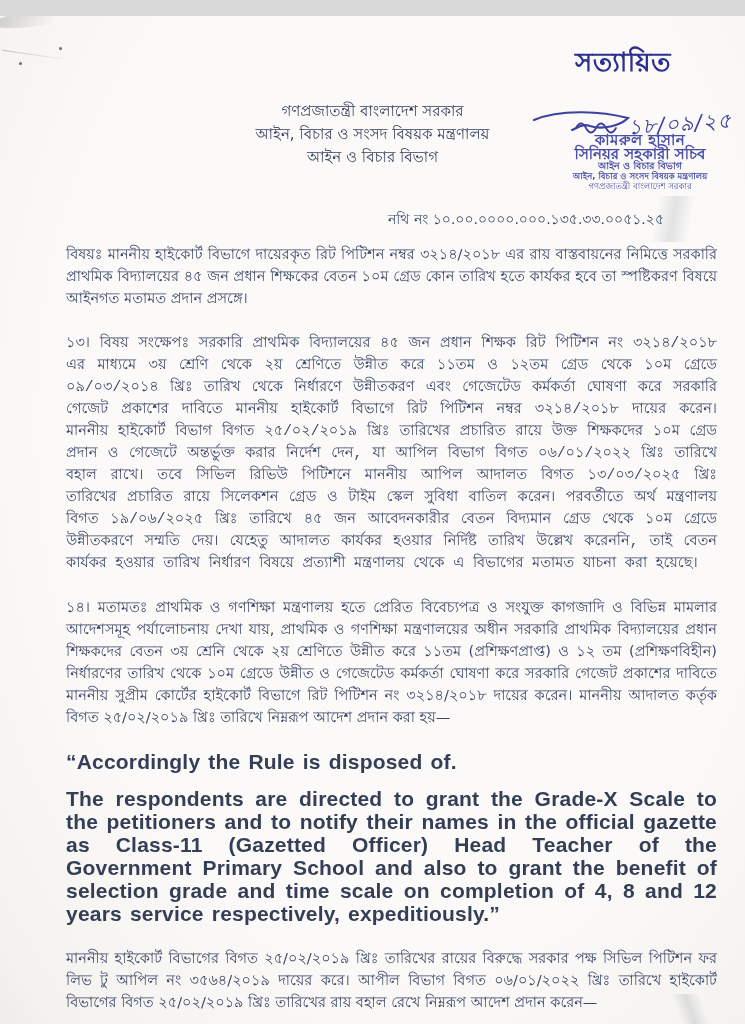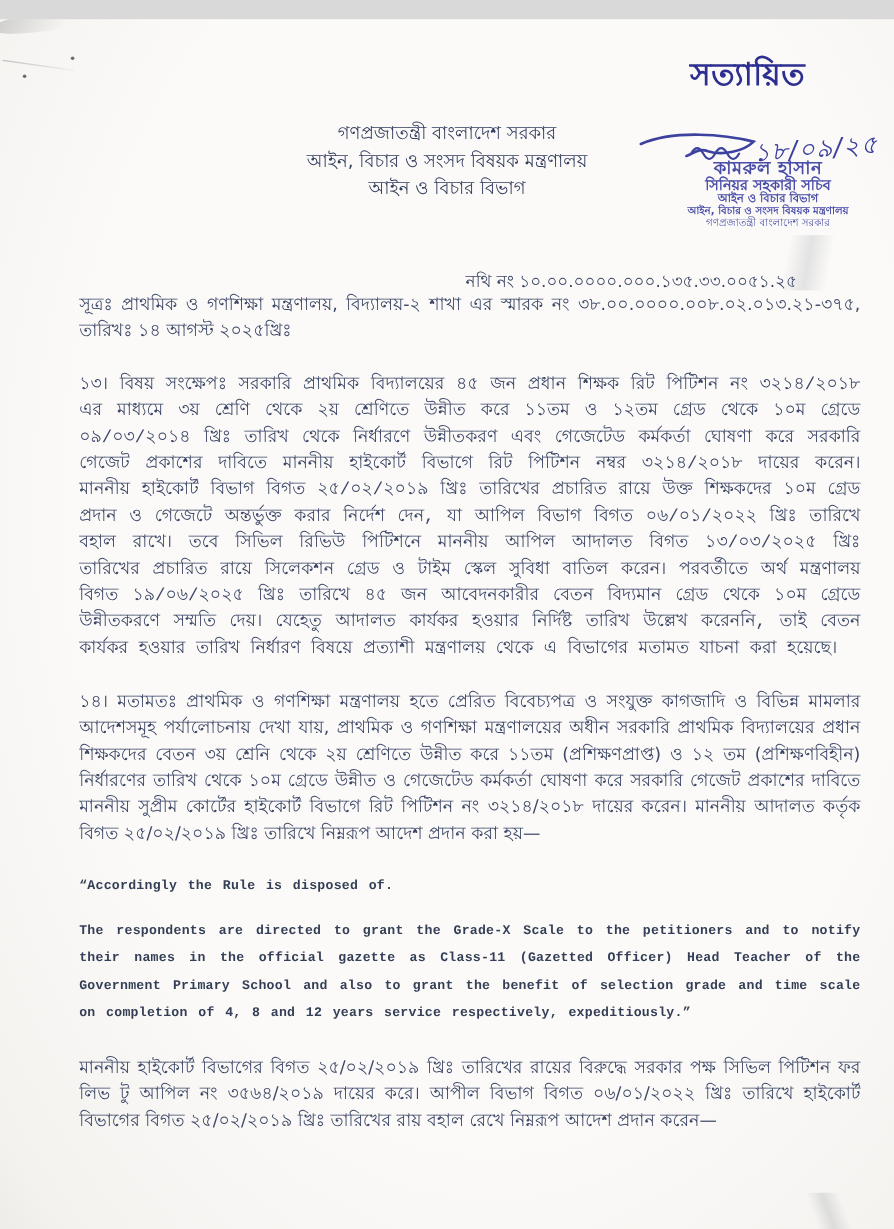--- a/index.html
+++ b/index.html
@@ -39,37 +39,37 @@
     color:#333e5e; }
   .gov-header div { font-size:15px; line-height:23px; }
 
   
   .signature { position:absolute; left:532px; top:88px; }
   .sig-date { position:absolute; left:628px; top:92px; font-size:21px; font-style:italic;
     color:#3d41a0; transform:rotate(-4deg); letter-spacing:1px; }
   .stamp { position:absolute; left:540px; top:116px; width:200px; text-align:center;
     color:#4a4da8; }
   .stamp-name { font-size:15px; font-weight:bold; letter-spacing:.5px; line-height:17px; }
-  .stamp-title { font-size:12px; font-weight:bold; line-height:11px; }
+  .stamp-title { font-size:15px; font-weight:bold; line-height:11px; }
   .stamp-dept { font-size:9.5px; font-weight:bold; line-height:11px; }
   .stamp-ministry { font-size:8.5px; font-weight:bold; line-height:10px; }
   .stamp-gov { font-size:8.5px; line-height:10px; }
 
   
-  .file-no { position:absolute; top:207px; left:388px; font-size:14px; color:#3a4564; }
+  .file-no { position:absolute; top:192px; left:388px; font-size:14px; color:#3a4564; }
 
   
   .doc-body { position:absolute; top:227px; left:66px; right:28px; }
   .bn-para { font-size:14.5px; line-height:22px; text-align:justify;
     color:#3d4868; margin:0 0 23px 0; }
   .para-12 { margin-bottom:20px; }
   .para-13 { margin-bottom:22px;font-family:Liberation Mono, monospace; }
   .para-14 { margin-bottom:22px; }
-  .en-quote { font-family:Liberation Mono, monospace; font-weight:bold;
-    color:#343f57; font-size:11px; line-height:23px; text-align:justify;
+  .en-quote { font-family:Liberation Sans, sans-serif; font-weight:bold;
+    color:#343f57; font-size:21px; line-height:23px; text-align:justify;
     word-spacing:2px; letter-spacing:.2px; margin:0 0 22px 0; }
   .en-open { margin-bottom:14px; text-align:left; }
   .closing { margin-bottom:0; }
 </style>
 </head>
 <body>
 
 <div class="page">
 
   <div class="corner-smudge"></div>
@@ -97,21 +97,21 @@
     <div class="stamp-name">কামরুল হাসান</div>
     <div class="stamp-title">সিনিয়র সহকারী সচিব</div>
     <div class="stamp-dept">আইন ও বিচার বিভাগ</div>
     <div class="stamp-ministry">আইন, বিচার ও সংসদ বিষয়ক মন্ত্রণালয়</div>
     <div class="stamp-gov">গণপ্রজাতন্ত্রী বাংলাদেশ সরকার</div>
   </div>
 
   <div class="file-no">নথি নং ১০.০০.০০০০.০০০.১৩৫.৩৩.০০৫১.২৫</div>
 
   <div class="doc-body">
-    <p class="bn-para">সূত্রঃ প্রাথমিক ও গণশিক্ষা মন্ত্রণালয়, বিদ্যালয়-২ শাখা এর স্মারক নং ৩৮.০০.০০০০.০০৮.০২.০১৩.২১-৩৭৫, তারিখঃ ১৪ আগস্ট ২০২৫খ্রিঃ</p>
+    <p class="bn-para">বিষয়ঃ মাননীয় হাইকোর্ট বিভাগে দায়েরকৃত রিট পিটিশন নম্বর ৩২১৪/২০১৮ এর রায় বাস্তবায়নের নিমিত্তে সরকারি প্রাথমিক বিদ্যালয়ের ৪৫ জন প্রধান শিক্ষকের বেতন ১০ম গ্রেড কোন তারিখ হতে কার্যকর হবে তা স্পষ্টিকরণ বিষয়ে আইনগত মতামত প্রদান প্রসঙ্গে।</p>
     <p class="bn-para para-13">১৩। বিষয় সংক্ষেপঃ সরকারি প্রাথমিক বিদ্যালয়ের ৪৫ জন প্রধান শিক্ষক রিট পিটিশন নং ৩২১৪/২০১৮ এর মাধ্যমে ৩য় শ্রেণি থেকে ২য় শ্রেণিতে উন্নীত করে ১১তম ও ১২তম গ্রেড থেকে ১০ম গ্রেডে ০৯/০৩/২০১৪ খ্রিঃ তারিখ থেকে নির্ধারণে উন্নীতকরণ এবং গেজেটেড কর্মকর্তা ঘোষণা করে সরকারি গেজেট প্রকাশের দাবিতে মাননীয় হাইকোর্ট বিভাগে রিট পিটিশন নম্বর ৩২১৪/২০১৮ দায়ের করেন। মাননীয় হাইকোর্ট বিভাগ বিগত ২৫/০২/২০১৯ খ্রিঃ তারিখের প্রচারিত রায়ে উক্ত শিক্ষকদের ১০ম গ্রেড প্রদান ও গেজেটে অন্তর্ভুক্ত করার নির্দেশ দেন, যা আপিল বিভাগ বিগত ০৬/০১/২০২২ খ্রিঃ তারিখে বহাল রাখে। তবে সিভিল রিভিউ পিটিশনে মাননীয় আপিল আদালত বিগত ১৩/০৩/২০২৫ খ্রিঃ তারিখের প্রচারিত রায়ে সিলেকশন গ্রেড ও টাইম স্কেল সুবিধা বাতিল করেন। পরবর্তীতে অর্থ মন্ত্রণালয় বিগত ১৯/০৬/২০২৫ খ্রিঃ তারিখে ৪৫ জন আবেদনকারীর বেতন বিদ্যমান গ্রেড থেকে ১০ম গ্রেডে উন্নীতকরণে সম্মতি দেয়। যেহেতু আদালত কার্যকর হওয়ার নির্দিষ্ট তারিখ উল্লেখ করেননি, তাই বেতন কার্যকর হওয়ার তারিখ নির্ধারণ বিষয়ে প্রত্যাশী মন্ত্রণালয় থেকে এ বিভাগের মতামত যাচনা করা হয়েছে।</p>
     <p class="bn-para para-14">১৪। মতামতঃ প্রাথমিক ও গণশিক্ষা মন্ত্রণালয় হতে প্রেরিত বিবেচ্যপত্র ও সংযুক্ত কাগজাদি ও বিভিন্ন মামলার আদেশসমূহ পর্যালোচনায় দেখা যায়, প্রাথমিক ও গণশিক্ষা মন্ত্রণালয়ের অধীন সরকারি প্রাথমিক বিদ্যালয়ের প্রধান শিক্ষকদের বেতন ৩য় শ্রেনি থেকে ২য় শ্রেণিতে উন্নীত করে ১১তম (প্রশিক্ষণপ্রাপ্ত) ও ১২ তম (প্রশিক্ষণবিহীন) নির্ধারণের তারিখ থেকে ১০ম গ্রেডে উন্নীত ও গেজেটেড কর্মকর্তা ঘোষণা করে সরকারি গেজেট প্রকাশের দাবিতে মাননীয় সুপ্রীম কোর্টের হাইকোর্ট বিভাগে রিট পিটিশন নং ৩২১৪/২০১৮ দায়ের করেন। মাননীয় আদালত কর্তৃক বিগত ২৫/০২/২০১৯ খ্রিঃ তারিখে নিম্নরূপ আদেশ প্রদান করা হয়—</p>
     <p class="en-quote en-open">“Accordingly the Rule is disposed of.</p>
     <p class="en-quote">The respondents are directed to grant the Grade-X Scale to the petitioners and to notify their names in the official gazette as Class-11 (Gazetted Officer) Head Teacher of the Government Primary School and also to grant the benefit of selection grade and time scale on completion of 4, 8 and 12 years service respectively, expeditiously.”</p>
     <p class="bn-para closing">মাননীয় হাইকোর্ট বিভাগের বিগত ২৫/০২/২০১৯ খ্রিঃ তারিখের রায়ের বিরুদ্ধে সরকার পক্ষ সিভিল পিটিশন ফর লিভ টু আপিল নং ৩৫৬৪/২০১৯ দায়ের করে। আপীল বিভাগ বিগত ০৬/০১/২০২২ খ্রিঃ তারিখে হাইকোর্ট বিভাগের বিগত ২৫/০২/২০১৯ খ্রিঃ তারিখের রায় বহাল রেখে নিম্নরূপ আদেশ প্রদান করেন—</p>
   </div>
 
   <div class="bottom-shadow"></div>
   <div class="bottom-line"></div>
 

